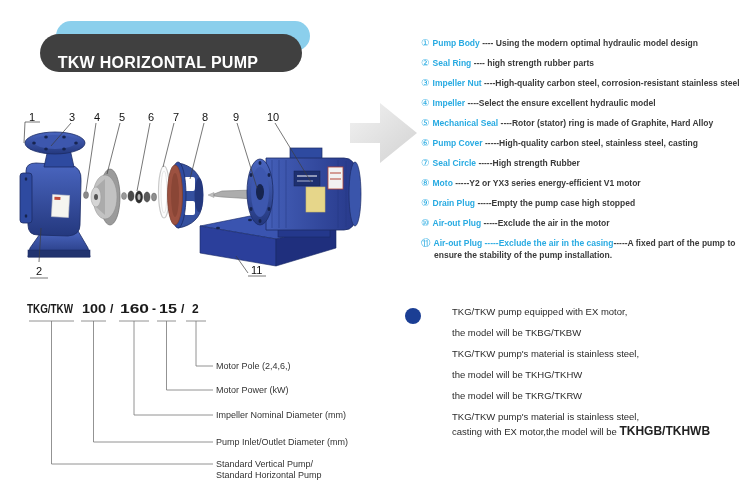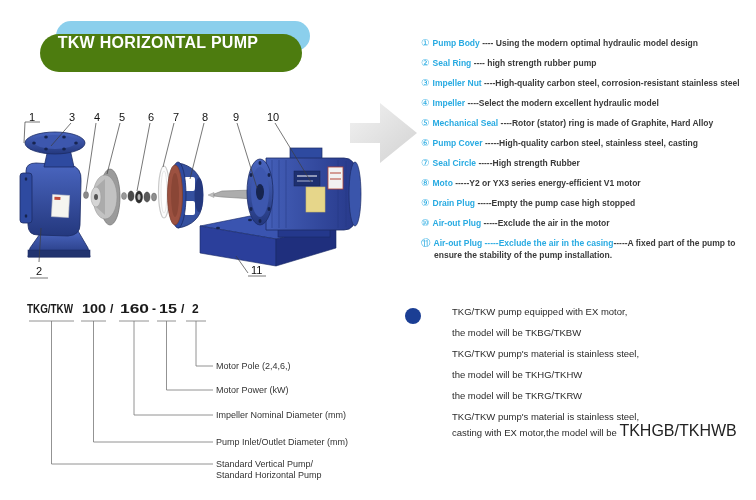--- a/index.html
+++ b/index.html
@@ -7,22 +7,22 @@
     width:756px;height:500px;position:relative;background:#ffffff;
     font-family:"Liberation Sans",sans-serif;overflow:hidden;
   }
   
   .banner-back{
     position:absolute;left:56px;top:21px;width:254px;height:30px;
     background:#8BCFEC;border-radius:15px;
   }
   .banner{
     position:absolute;left:40px;top:34px;width:262px;height:38px;
-    background:#4d7c0f;border-radius:19px;
-    display:flex;align-items:flex-start;justify-content:center;padding-right:26px;box-sizing:border-box;
+    background:#404040;border-radius:19px;
+    display:flex;align-items:flex-end;justify-content:center;padding-right:26px;box-sizing:border-box;
   }
   .banner-title{
     color:#ffffff;font-weight:bold;font-size:16px;letter-spacing:.3px;white-space:nowrap;
   }
   
   .parts-list{position:absolute;left:421px;top:37px;width:334px;}
   .part-item{
     font-size:8.5px;line-height:12px;color:#3A3A3A;margin-bottom:8px;
     padding-left:13px;text-indent:-13px;
   }
@@ -30,21 +30,21 @@
   .part-name{color:#29ABE2;font-weight:bold;}
   .part-desc{color:#3A3A3A;font-weight:bold;}
   
   .note-bullet{
     position:absolute;left:405px;top:308px;width:16px;height:16px;border-radius:50%;
     background:#1B3E94;
   }
   .notes{position:absolute;left:426px;top:306px;width:352px;padding-left:26px;box-sizing:border-box;}
   .note-line{font-size:9.5px;line-height:12px;color:#2B2B2B;margin-bottom:9px;white-space:nowrap;}
   .note-line.tight{margin-bottom:2px;}
-  .bold-model{font-weight:normal;font-size:16px;color:#222222;}
+  .bold-model{font-weight:bold;font-size:12px;color:#222222;}
   
   .diagram-svg{position:absolute;left:8px;top:85px;width:420px;height:210px;}
   .model-svg{position:absolute;left:18px;top:292px;width:340px;height:200px;}
   svg text{font-family:"Liberation Sans",sans-serif;}
   .callout{font-size:11px;fill:#111111;}
   .model-seg{font-weight:bold;font-size:12px;fill:#1A1A1A;}
   .model-label{font-size:9px;fill:#333333;}
 </style>
 </head>
 <body>
@@ -196,23 +196,23 @@
     <text class="callout" x="194" y="36">8</text>
     <text class="callout" x="225" y="36">9</text>
     <text class="callout" x="259" y="36">10</text>
     <text class="callout" x="28" y="190">2</text>
     <text class="callout" x="243" y="189">11</text>
   </g>
 </svg>
 
 <div class="parts-list">
   <div class="part-item"><span class="part-num">①</span><span class="part-name">Pump Body</span><span class="part-desc"> ---- Using the modern optimal hydraulic model design</span></div>
-  <div class="part-item"><span class="part-num">②</span><span class="part-name">Seal Ring</span><span class="part-desc"> ---- high strength rubber pump</span></div>
+  <div class="part-item"><span class="part-num">②</span><span class="part-name">Seal Ring</span><span class="part-desc"> ---- high strength rubber parts</span></div>
   <div class="part-item"><span class="part-num">③</span><span class="part-name">Impeller Nut</span><span class="part-desc"> ----High-quality carbon steel, corrosion-resistant stainless steel</span></div>
-  <div class="part-item"><span class="part-num">④</span><span class="part-name">Impeller</span><span class="part-desc"> ----Select the modern excellent hydraulic model</span></div>
+  <div class="part-item"><span class="part-num">④</span><span class="part-name">Impeller</span><span class="part-desc"> ----Select the ensure excellent hydraulic model</span></div>
   <div class="part-item"><span class="part-num">⑤</span><span class="part-name">Mechanical Seal</span><span class="part-desc"> ----Rotor (stator) ring is made of Graphite, Hard Alloy</span></div>
   <div class="part-item"><span class="part-num">⑥</span><span class="part-name">Pump Cover</span><span class="part-desc"> -----High-quality carbon steel, stainless steel, casting</span></div>
   <div class="part-item"><span class="part-num">⑦</span><span class="part-name">Seal Circle</span><span class="part-desc"> -----High strength Rubber</span></div>
   <div class="part-item"><span class="part-num">⑧</span><span class="part-name">Moto</span><span class="part-desc"> -----Y2 or YX3 series energy-efficient V1 motor</span></div>
   <div class="part-item"><span class="part-num">⑨</span><span class="part-name">Drain Plug</span><span class="part-desc"> -----Empty the pump case high stopped</span></div>
   <div class="part-item"><span class="part-num">⑩</span><span class="part-name">Air-out Plug</span><span class="part-desc"> -----Exclude the air in the motor</span></div>
   <div class="part-item"><span class="part-num">⑪</span><span class="part-name">Air-out Plug -----Exclude the air in the casing</span><span class="part-desc">-----A fixed part of the pump to ensure the stability of the pump installation.</span></div>
 </div>
 
 <svg class="model-svg" viewBox="0 0 340 200">

